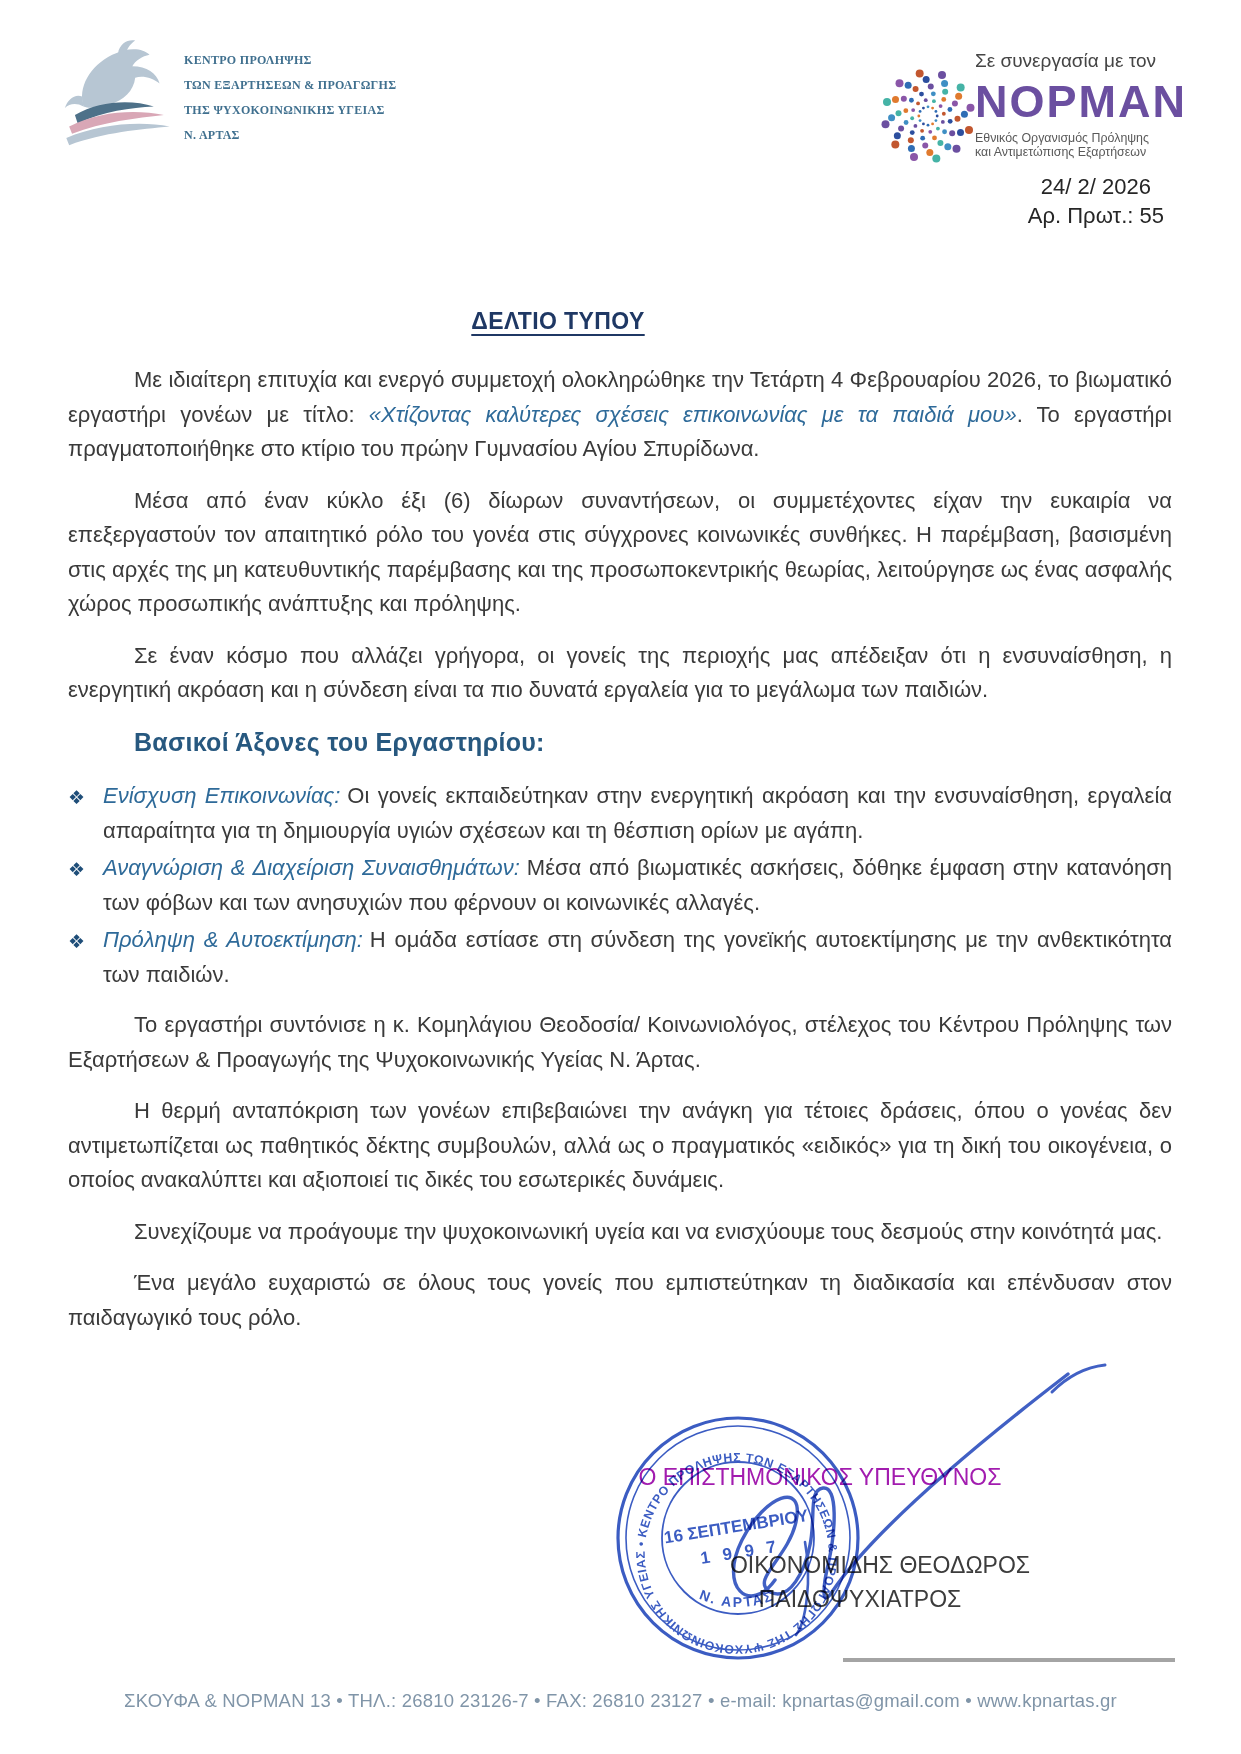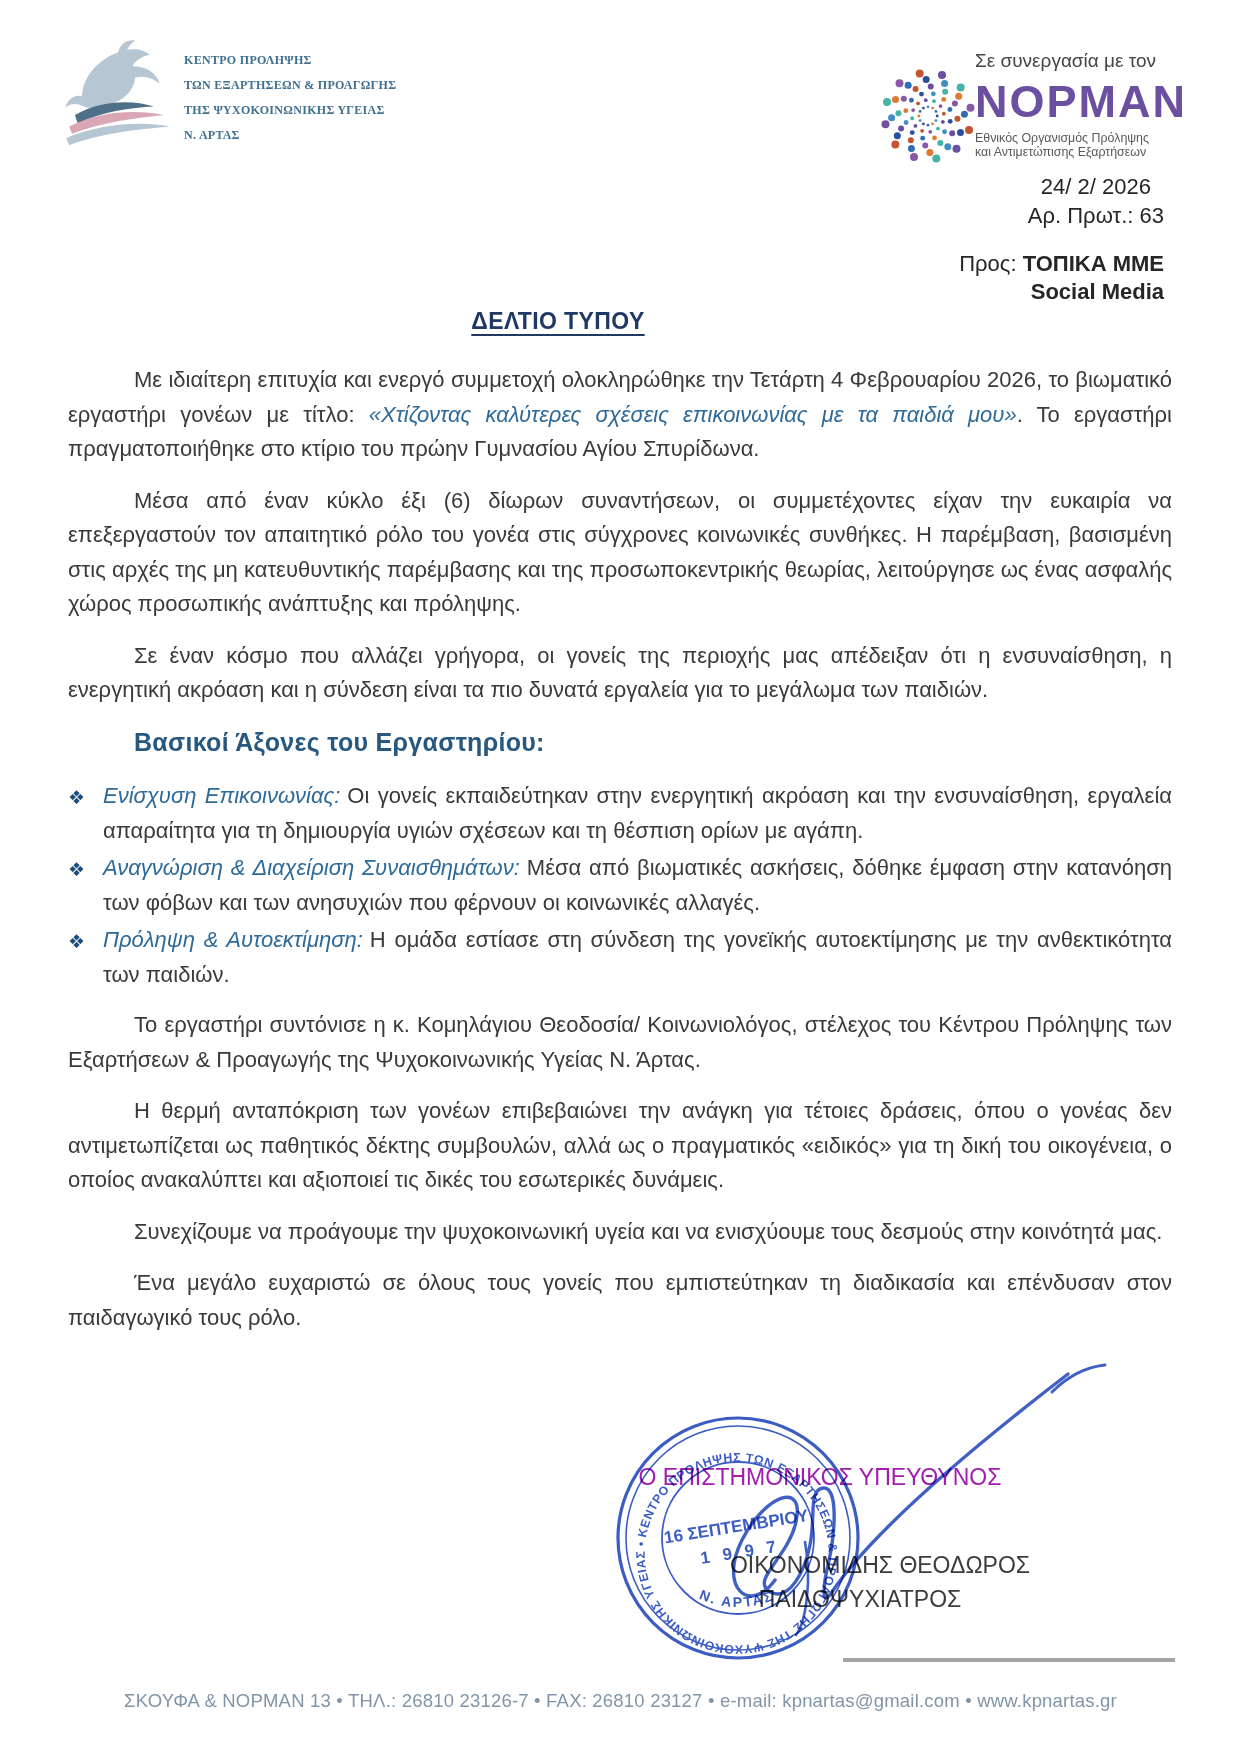--- a/index.html
+++ b/index.html
@@ -150,27 +150,23 @@
       <circle cx="83.8" cy="96.8" r="4.2" fill="#3f8fc4"></circle>
       <circle cx="70.0" cy="111.0" r="4.8" fill="#45b3a6"></circle>
     </svg>
   <div class="partner-tagline">Σε συνεργασία με τον</div>
   <div class="eopae-acronym">ΝΟΡΜΑΝ</div>
   <div class="eopae-sub l1">Εθνικός Οργανισμός Πρόληψης</div>
   <div class="eopae-sub l2">και Αντιμετώπισης Εξαρτήσεων</div>
 
   <div class="meta-block">
     <div>24/ 2/ 2026</div>
-    <div>Αρ. Πρωτ.: 63</div>
+    <div>Αρ. Πρωτ.: 55</div>
   </div>
 
-  <div class="to-block">
-    <div><span>Προς:</span> <span class="bold">ΤΟΠΙΚΑ ΜΜΕ</span></div>
-    <div class="bold">Social Media</div>
-  </div>
 
   <div class="doc-title">ΔΕΛΤΙΟ ΤΥΠΟΥ</div>
 
   <div class="content">
     <p><span>Με ιδιαίτερη επιτυχία και ενεργό συμμετοχή ολοκληρώθηκε την Τετάρτη 4 Φεβρουαρίου 2026, το βιωματικό εργαστήρι γονέων με τίτλο:</span> <span class="script">«Χτίζοντας καλύτερες σχέσεις επικοινωνίας με τα παιδιά μου»</span><span>. Το εργαστήρι πραγματοποιήθηκε στο κτίριο του πρώην Γυμνασίου Αγίου Σπυρίδωνα.</span></p>
     <p>Μέσα από έναν κύκλο έξι (6) δίωρων συναντήσεων, οι συμμετέχοντες είχαν την ευκαιρία να επεξεργαστούν τον απαιτητικό ρόλο του γονέα στις σύγχρονες κοινωνικές συνθήκες. Η παρέμβαση, βασισμένη στις αρχές της μη κατευθυντικής παρέμβασης και της προσωποκεντρικής θεωρίας, λειτούργησε ως ένας ασφαλής χώρος προσωπικής ανάπτυξης και πρόληψης.</p>
     <p>Σε έναν κόσμο που αλλάζει γρήγορα, οι γονείς της περιοχής μας απέδειξαν ότι η ενσυναίσθηση, η ενεργητική ακρόαση και η σύνδεση είναι τα πιο δυνατά εργαλεία για το μεγάλωμα των παιδιών.</p>
 
     <div class="section-heading">Βασικοί Άξονες του Εργαστηρίου:</div>
 

